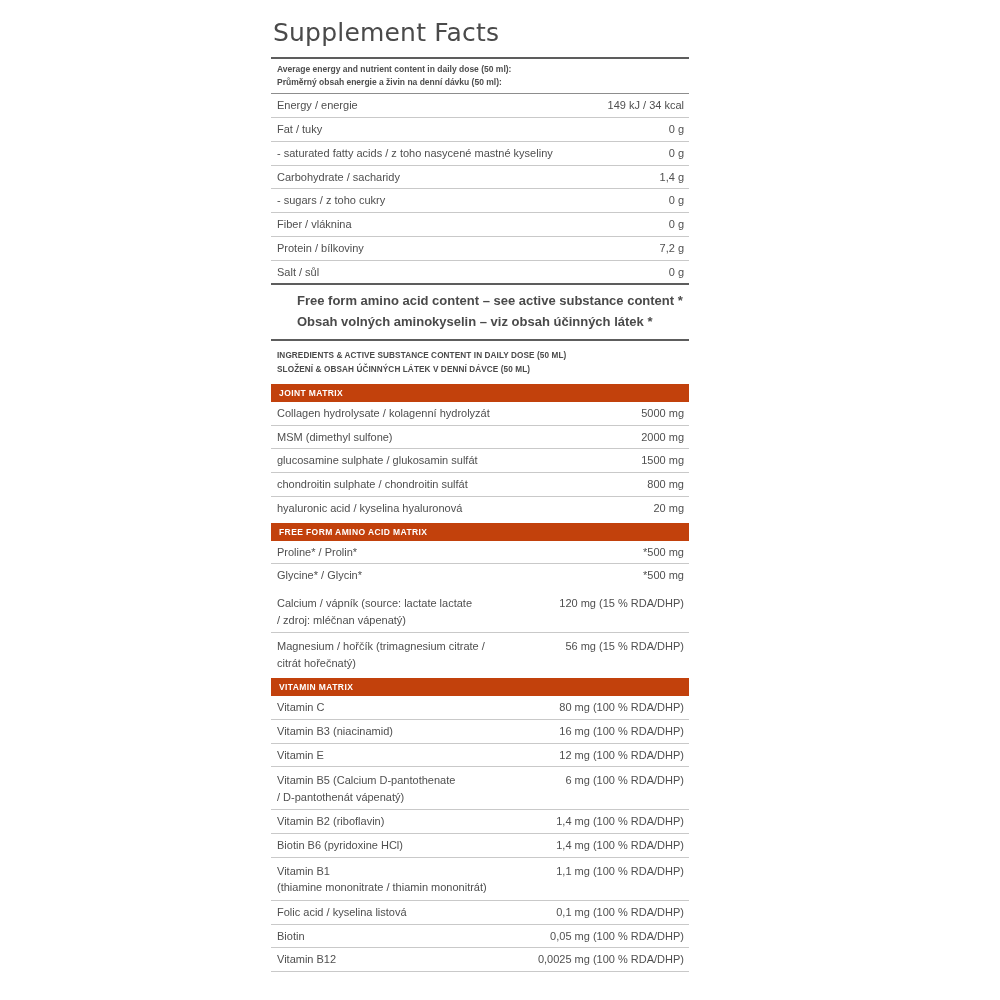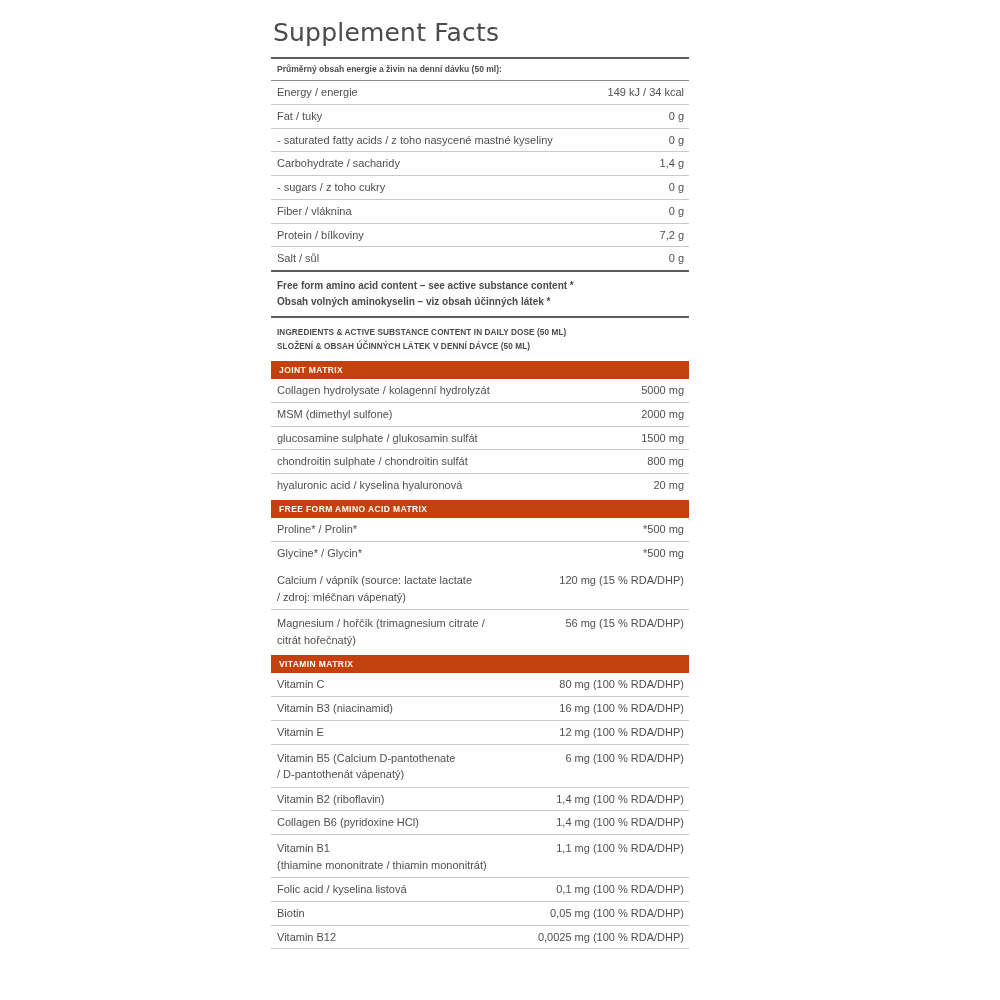--- a/index.html
+++ b/index.html
@@ -63,25 +63,26 @@
   }
   .row .value {
     flex: 0 0 auto;
     text-align: right;
     white-space: nowrap;
   }
   .row.two-line .label {
     line-height: 1.5;
   }
   .bold-note {
-    font-size: 10px;
+    font-size: 13px;
     font-weight: 700;
     color: #4a4a4a;
     padding: 6px 5px 6px 6px;
     line-height: 1.6;
+    margin-left: 20px;
   }
   .section-head {
     background: #c2410c;
     color: #ffffff;
     font-size: 8.5px;
     font-weight: 700;
     letter-spacing: 0.4px;
     padding: 4px 6px 4px 8px;
   }
   .caps-note {
@@ -97,20 +98,21 @@
 </head>
 <body>
 
 <div class="panel">
 
   <h1 class="title">Supplement Facts</h1>
 
   <div class="rule-heavy"></div>
 
   <div class="intro">
+    <div>Average energy and nutrient content in daily dose (50 ml):</div>
     <div>Průměrný obsah energie a živin na denní dávku (50 ml):</div>
   </div>
 
   <div class="rule-mid"></div>
 
   <div>
     <div class="row">
       <span class="label">Energy / energie</span>
       <span class="value">149 kJ / 34 kcal</span>
     </div>
@@ -245,21 +247,21 @@
 / D-pantothenát vápenatý)</span>
       <span class="value">6 mg (100 % RDA/DHP)</span>
     </div>
     <div class="rule-light"></div>
     <div class="row">
       <span class="label">Vitamin B2 (riboflavin)</span>
       <span class="value">1,4 mg (100 % RDA/DHP)</span>
     </div>
     <div class="rule-light"></div>
     <div class="row">
-      <span class="label">Collagen B6 (pyridoxine HCl)</span>
+      <span class="label">Biotin B6 (pyridoxine HCl)</span>
       <span class="value">1,4 mg (100 % RDA/DHP)</span>
     </div>
     <div class="rule-light"></div>
     <div class="row two-line">
       <span class="label" style="white-space:pre-line">Vitamin B1
 (thiamine mononitrate / thiamin mononitrát)</span>
       <span class="value">1,1 mg (100 % RDA/DHP)</span>
     </div>
     <div class="rule-light"></div>
     <div class="row">

